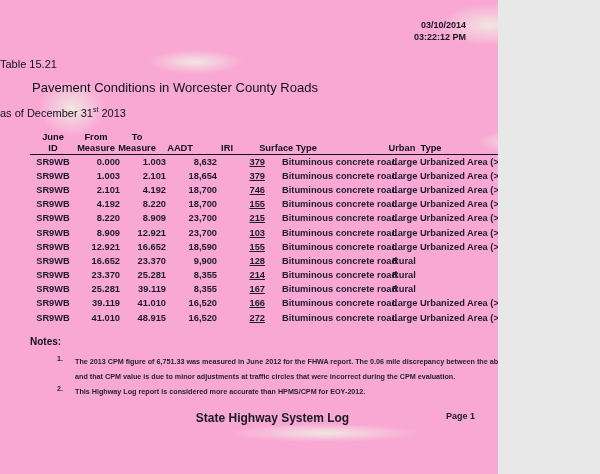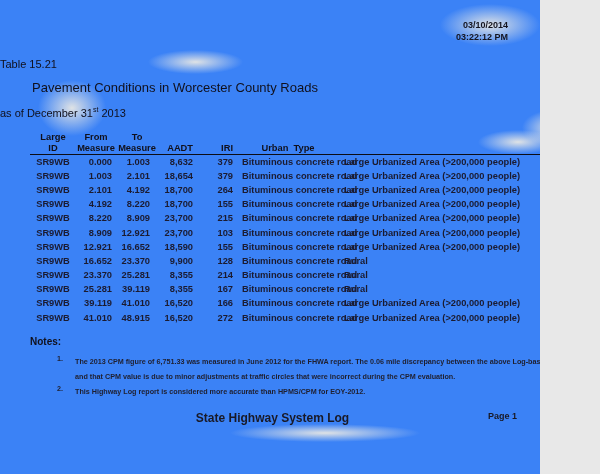--- a/index.html
+++ b/index.html
@@ -1,20 +1,20 @@
 <!DOCTYPE html>
 <html><head>
 <meta charset="utf-8">
 <style>
   * { margin: 0; padding: 0; box-sizing: border-box; }
   html, body { background: #e8e8e8; }
   .page {
     position: relative;
-    width: 540px; height: 474px;
-    background: #3b82f6;
+    width: 498px; height: 474px;
+    background: #f9a8d4;
     font-family: "Liberation Sans", sans-serif;
     color: #1d1d2b;
     overflow: hidden;
   }
   
   .smudge {
     position: absolute;
     background: radial-gradient(ellipse closest-side, rgba(241,237,227,0.9), rgba(255,255,255,0));
     pointer-events: none;
   }
@@ -50,35 +50,35 @@
     padding-bottom: 1px;
   }
   .hcell {
     display: flex; flex-direction: column; justify-content: flex-end;
     align-items: center;
     font-size: 9.3px; font-weight: bold; line-height: 10.5px;
     color: #10101c;
   }
   .hcell.h-aadt { align-items: flex-end; padding-right: 7px; }
   .hcell.h-iri  { align-items: flex-end; padding-right: 3px; }
-  .hcell.h-urban { align-items: center; }
+  .hcell.h-urban { align-items: flex-start; }
   .hcell.h-urban .h-line { width: 150px; text-align: center; white-space: pre; }
 
-  .trow { height: 14.2px; align-items: center; }
+  .trow { height: 14.2px; align-items: center; gap: 8px; }
   .cell {
     font-size: 9.3px; font-weight: 600; color: #1b1b30;
     line-height: 11px; white-space: nowrap; overflow: visible;
   }
   .c-center { text-align: center; }
   .c-right  { text-align: right; }
   .c-left   { text-align: left; }
   .trow > :nth-child(2) { padding-right: 4px; }
   .trow > :nth-child(3) { padding-right: 8px; }
   .trow > :nth-child(4) { padding-right: 7px; }
-  .trow > :nth-child(5) { padding-right: 3px; }
+  .trow > :nth-child(5) { padding-right: 3px; text-decoration: underline; }
   .trow > :nth-child(6) { padding-left: 6px; }
   .trow > :nth-child(7) { padding-left: 4px; }
 
   .notes { position: absolute; left: 30px; top: 336px; width: 550px; }
   .notes-heading { font-size: 10px; font-weight: bold; color: #10101c; }
   .notes-list { margin-top: 7px; }
   .note-item { display: flex; }
   .note-num {
     width: 45px; padding-left: 27px;
     font-size: 7.2px; font-weight: 600; line-height: 9px; color: #1f1f2e;
@@ -113,38 +113,42 @@
     <div>03:22:12 PM</div>
   </div>
 
   <div class="title-block-item t-tablenum">Table 15.21</div>
   <div class="title-block-item t-main">Pavement Conditions in Worcester County Roads</div>
   <div class="title-block-item t-sub"><span>as of December 31</span><sup>st</sup><span> 2013</span></div>
 
   <div class="table">
     <div class="tgrid thead">
       <div class="hcell">
-        <span class="h-line">Large</span>
+        <span class="h-line">June</span>
         <span class="h-line">ID</span>
       </div>
       <div class="hcell">
         <span class="h-line">From</span>
         <span class="h-line">Measure</span>
       </div>
       <div class="hcell">
         <span class="h-line">To</span>
         <span class="h-line">Measure</span>
       </div>
       <div class="hcell h-aadt">
         <span class="h-line"></span>
         <span class="h-line">AADT</span>
       </div>
       <div class="hcell h-iri">
         <span class="h-line"></span>
         <span class="h-line">IRI</span>
+      </div>
+      <div class="hcell">
+        <span class="h-line"></span>
+        <span class="h-line">Surface Type</span>
       </div>
       <div class="hcell h-urban">
         <span class="h-line"></span>
         <span class="h-line">Urban  Type</span>
       </div>
     </div>
     <div>
         <div class="tgrid trow">
           <div class="cell c-center">SR9WB</div>
           <div class="cell c-right">0.000</div>
@@ -161,21 +165,21 @@
           <div class="cell c-right">18,654</div>
           <div class="cell c-right">379</div>
           <div class="cell c-left">Bituminous concrete road</div>
           <div class="cell c-left">Large Urbanized Area (&gt;200,000 people)</div>
         </div>
         <div class="tgrid trow">
           <div class="cell c-center">SR9WB</div>
           <div class="cell c-right">2.101</div>
           <div class="cell c-right">4.192</div>
           <div class="cell c-right">18,700</div>
-          <div class="cell c-right">264</div>
+          <div class="cell c-right">746</div>
           <div class="cell c-left">Bituminous concrete road</div>
           <div class="cell c-left">Large Urbanized Area (&gt;200,000 people)</div>
         </div>
         <div class="tgrid trow">
           <div class="cell c-center">SR9WB</div>
           <div class="cell c-right">4.192</div>
           <div class="cell c-right">8.220</div>
           <div class="cell c-right">18,700</div>
           <div class="cell c-right">155</div>
           <div class="cell c-left">Bituminous concrete road</div>

